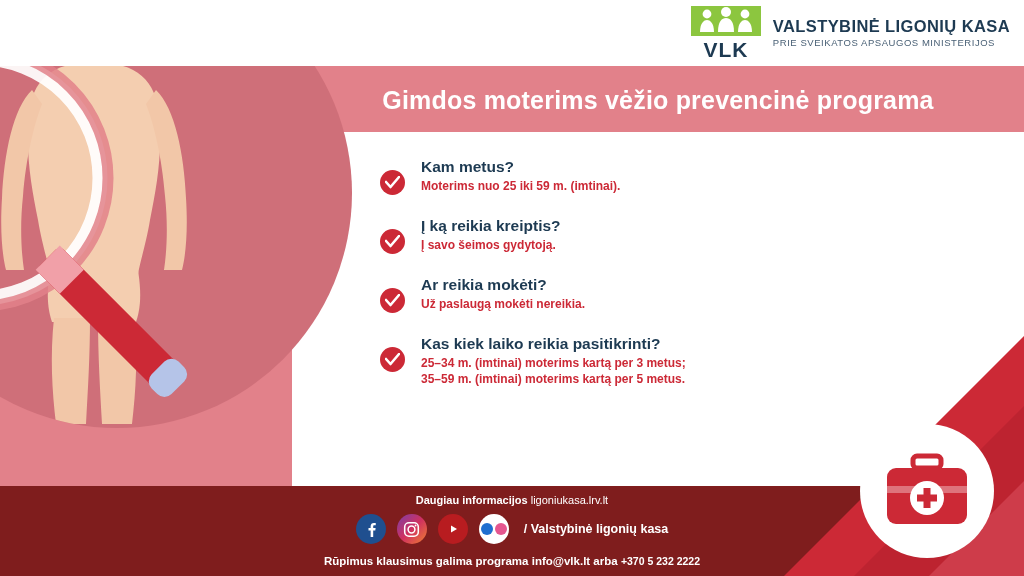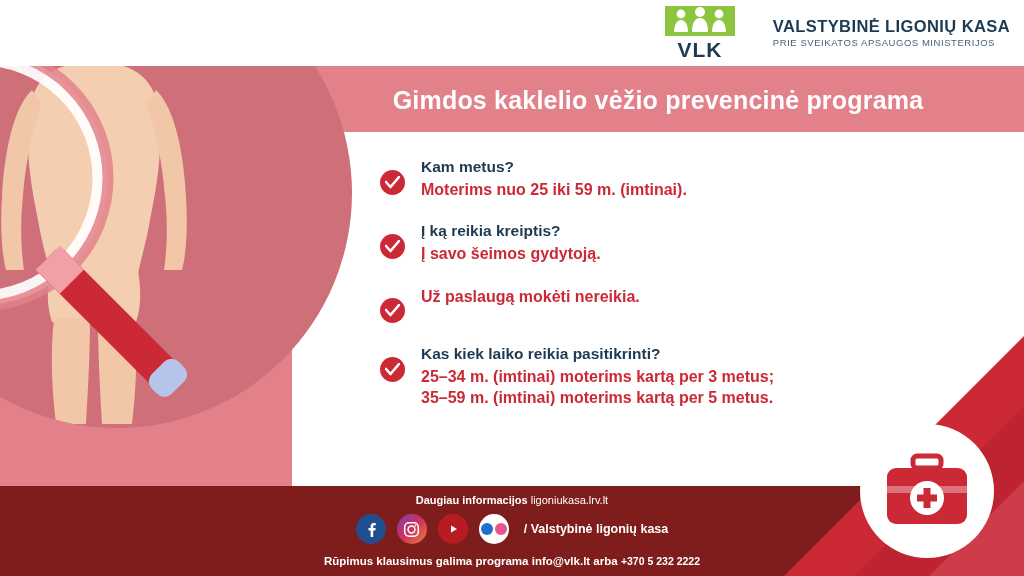--- a/index.html
+++ b/index.html
@@ -18,21 +18,21 @@
   
   .header-band {
     position: absolute; top: 0; left: 0; width: 1024px; height: 66px;
     background: #ffffff; z-index: 40;
   }
   .logo-wrap {
     position: absolute; top: 6px; right: 14px;
     display: flex; align-items: center; gap: 10px;
   }
   .logo-mark { width: 74px; height: 54px; position: relative; }
-  .logo-text { line-height: 1.05; margin-left: 26px; }
+  .logo-text { line-height: 1.05; }
   .logo-title {
     font-size: 16.5px; font-weight: bold; color: #1d3a52; letter-spacing: .4px;
   }
   .logo-sub {
     font-size: 9.5px; color: #4a6176; letter-spacing: .55px; margin-top: 3px;
   }
 
   
   .body-band {
     position: absolute; top: 66px; left: 0; width: 1024px; height: 420px;
@@ -73,21 +73,21 @@
     flex: 0 0 auto; width: 25px; height: 25px; border-radius: 50%;
     background: #cc2936; margin-right: 16px; margin-top: 12px;
     position: relative;
   }
   .check svg { position: absolute; left: 5px; top: 6px; }
   .qa-text { flex: 1 1 auto; }
   .q {
     font-size: 15.5px; font-weight: bold; color: #1d3a52; margin-bottom: 3px;
   }
   .a {
-    font-size: 16px; font-weight: bold; color: #cc2936; line-height: 1.32;
+    font-size: 12px; font-weight: bold; color: #cc2936; line-height: 1.32;
   }
 
   
   .footer {
     position: absolute; bottom: 0; left: 0; width: 1024px; height: 90px;
     background: #7f1d1d; z-index: 20;
   }
   .footer-note {
     position: absolute; top: 8px; left: 0; width: 1024px; text-align: center;
     font-size: 11px; font-weight: bold; color: #ffffff;
@@ -158,21 +158,21 @@
       <circle cx="178" cy="150" r="128" fill="none" stroke="#e2818a" stroke-width="11" opacity="0.85"></circle>
 
       <g transform="rotate(45 262 236)">
         <rect x="246" y="226" width="180" height="34" rx="6" fill="#cc2936"></rect>
         <rect x="246" y="226" width="34" height="34" fill="#f1a0a8"></rect>
         <rect x="402" y="224" width="28" height="38" rx="10" fill="#b5c4e8"></rect>
       </g>
     </svg>
   </div>
 
-  <div class="title">Gimdos kaklelio vėžio prevencinė programa</div>
+  <div class="title">Gimdos moterims vėžio prevencinė programa</div>
 
   <div class="qa-list">
 
     <div class="qa-item">
       <span class="check">
         <svg width="15" height="13" viewBox="0 0 15 13">
             <polyline points="1,6 5.5,11 14,1" fill="none" stroke="#ffffff" stroke-width="2.6" stroke-linecap="round" stroke-linejoin="round"></polyline>
           </svg>
       </span>
       <div class="qa-text">
@@ -193,20 +193,21 @@
       </div>
     </div>
 
     <div class="qa-item">
       <span class="check">
         <svg width="15" height="13" viewBox="0 0 15 13">
             <polyline points="1,6 5.5,11 14,1" fill="none" stroke="#ffffff" stroke-width="2.6" stroke-linecap="round" stroke-linejoin="round"></polyline>
           </svg>
       </span>
       <div class="qa-text">
+        <div class="q">Ar reikia mokėti?</div>
         <div class="a">Už paslaugą mokėti nereikia.</div>
       </div>
     </div>
 
     <div class="qa-item">
       <span class="check">
         <svg width="15" height="13" viewBox="0 0 15 13">
             <polyline points="1,6 5.5,11 14,1" fill="none" stroke="#ffffff" stroke-width="2.6" stroke-linecap="round" stroke-linejoin="round"></polyline>
           </svg>
       </span>

